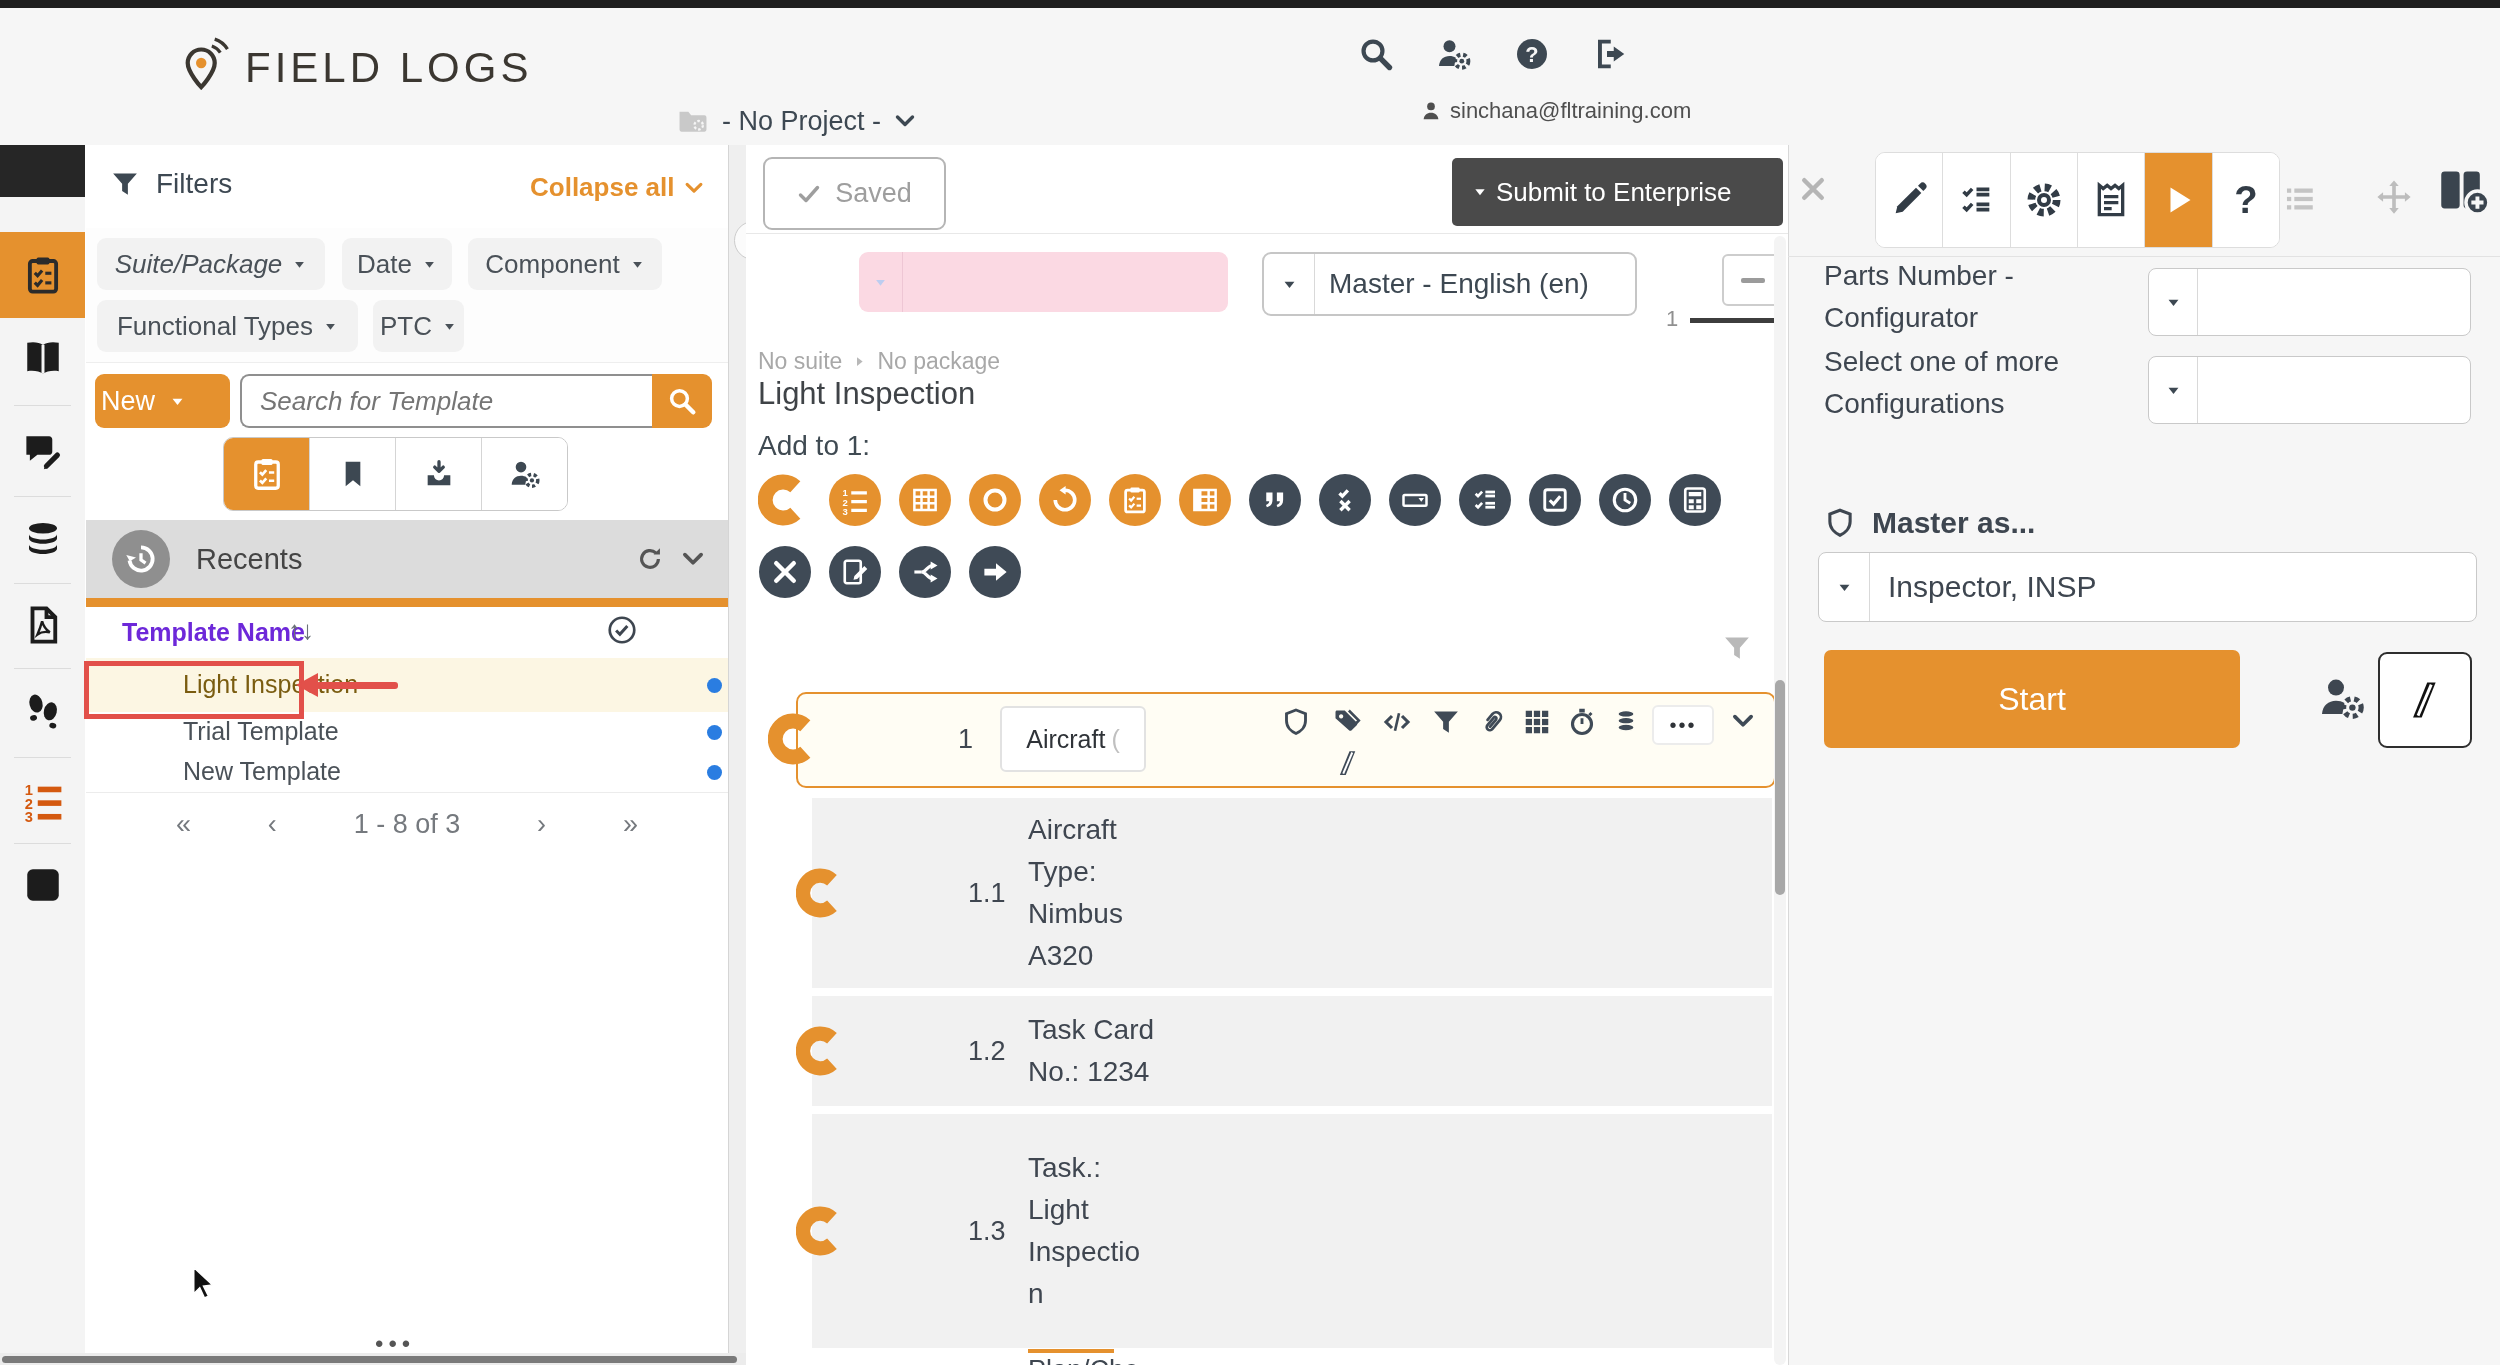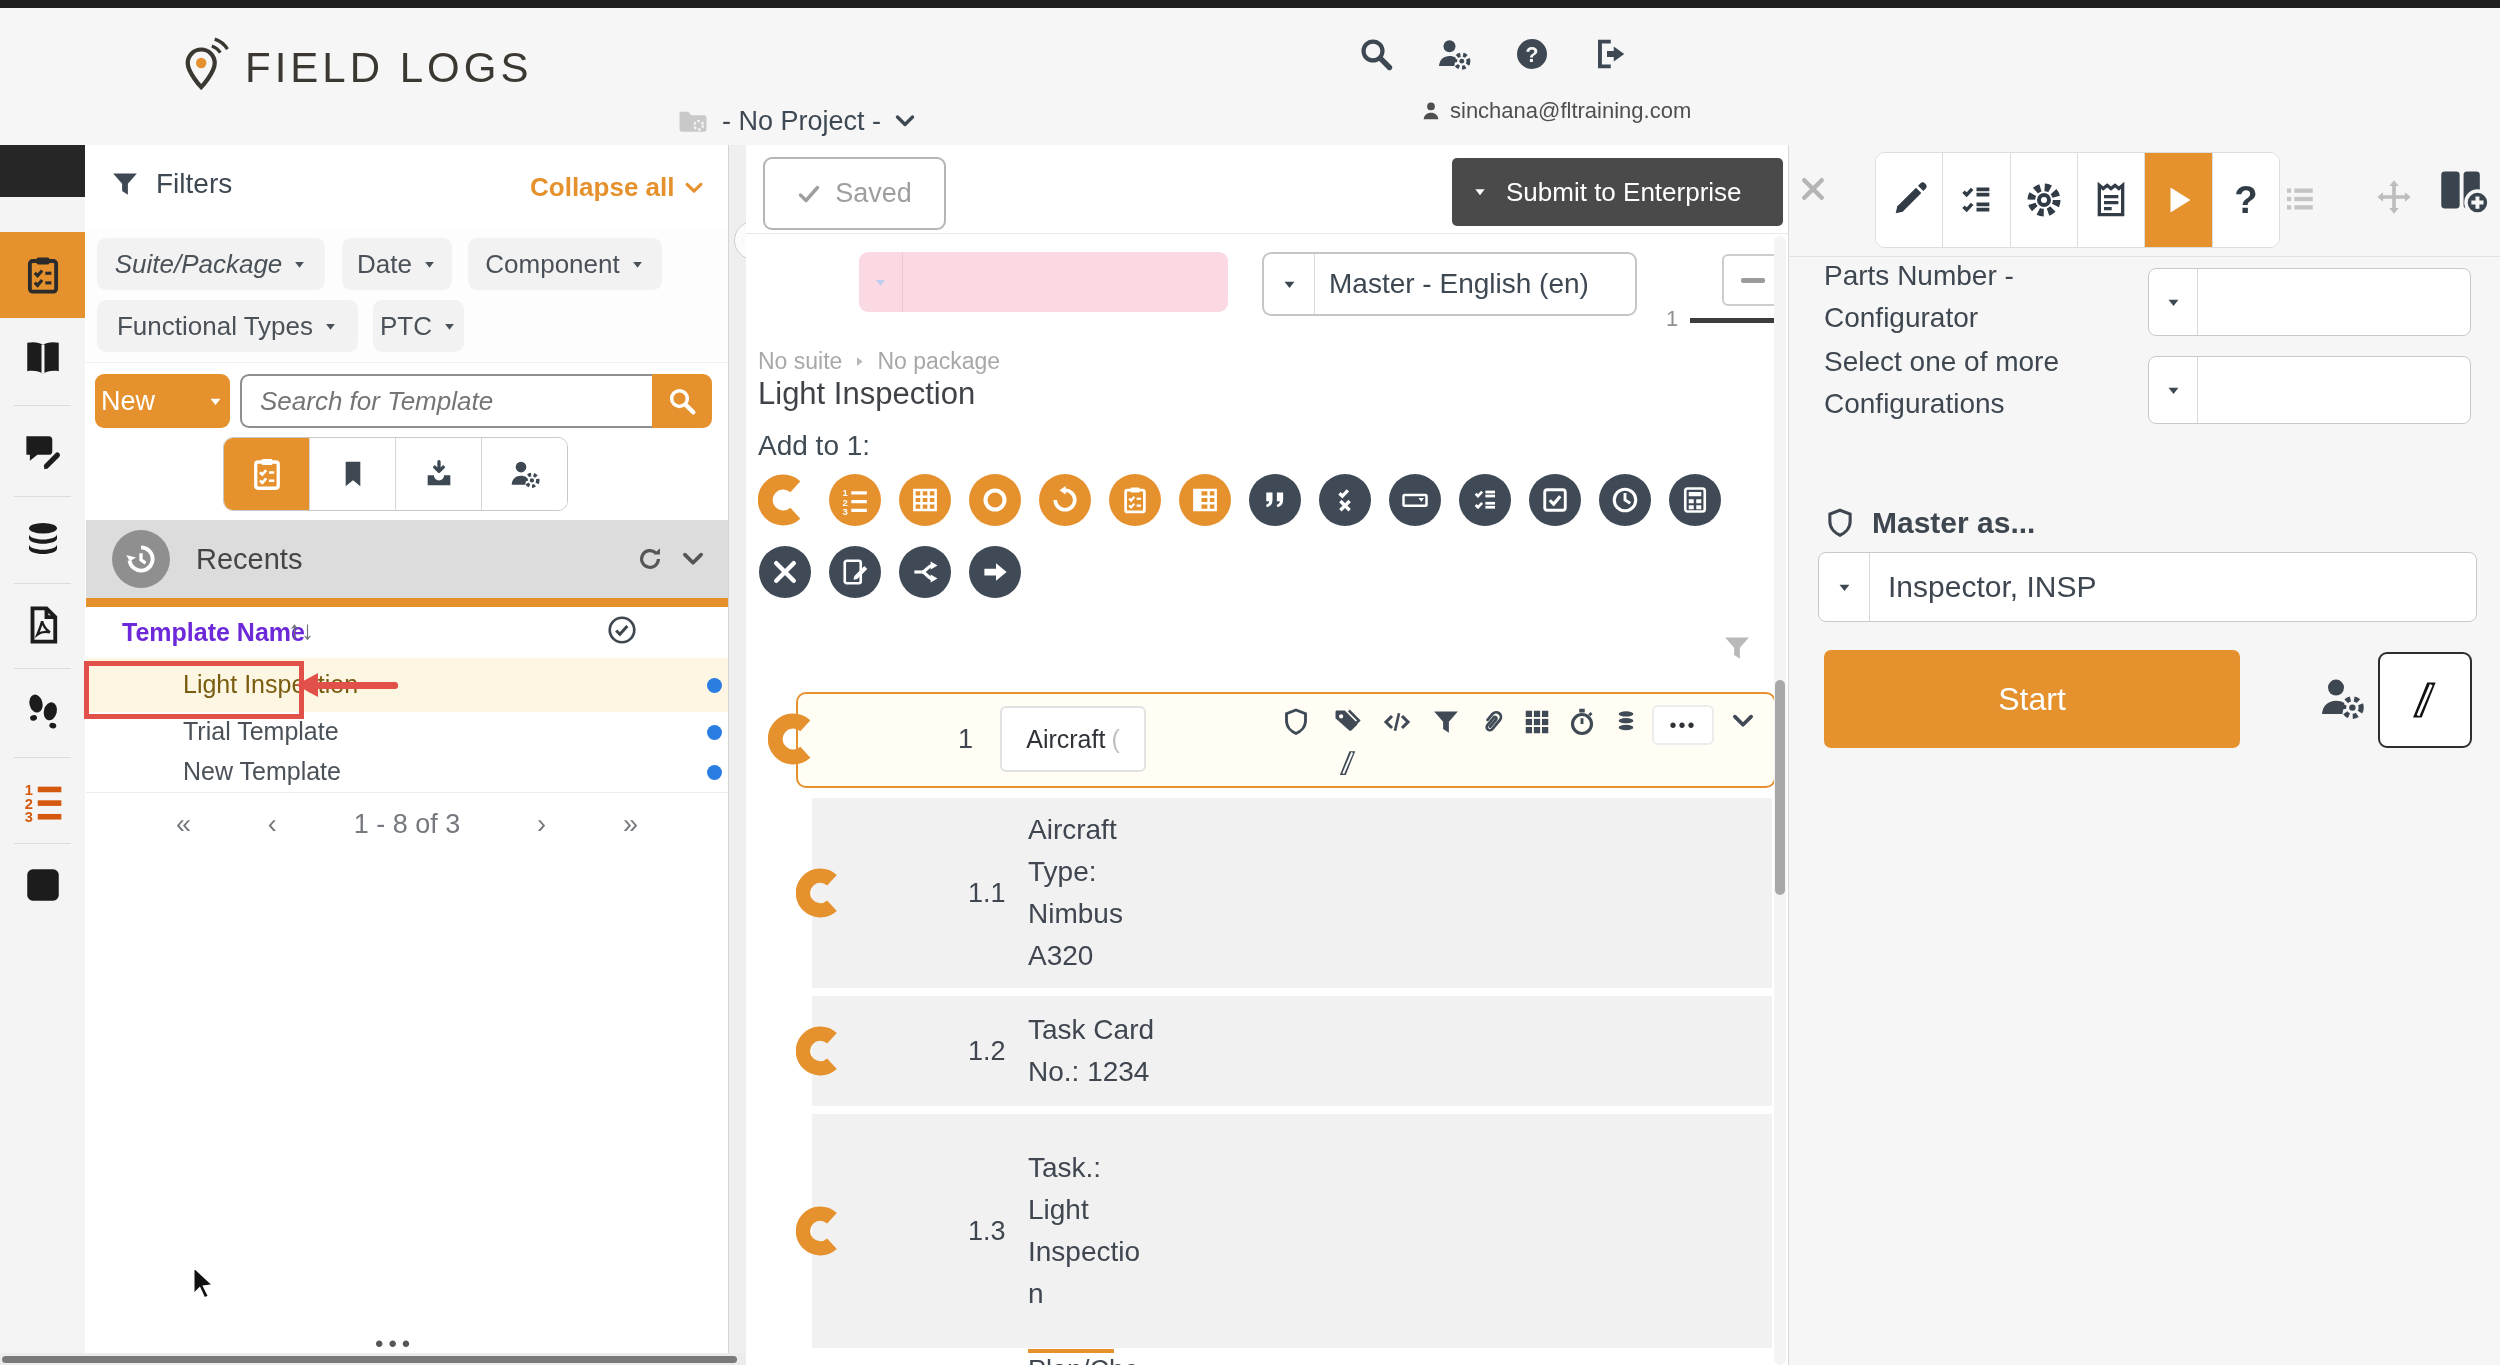--- a/index.html
+++ b/index.html
@@ -26,21 +26,21 @@
   #railactive{left:0;top:232px;width:85px;height:86px;background:#e5912e;display:flex;align-items:center;justify-content:center}
   .raildiv{left:14px;width:57px;height:1px;background:#dcdcdc;position:absolute}
   
   #lpanel{left:85px;top:145px;width:643px;height:1220px;background:#fff;border-right:1px solid #d5d5d5}
   #gutter{left:729px;top:145px;width:17px;height:1220px;background:#efefef}
   #filtershdr{left:110px;top:168px;display:flex;align-items:center;gap:16px}
   #filterstitle{font-size:28px;color:#3d4852}
   #collapseall{left:530px;top:172px;display:flex;align-items:center;gap:8px;color:#e5912e;font-size:26px;font-weight:bold;cursor:pointer}
   #chiparea{left:86px;top:228px;width:642px;height:134px;background:#fdfdfd;border-bottom:1px solid #eee}
   .chip{position:absolute;height:52px;background:#f2f2f2;border-radius:9px;display:flex;align-items:center;justify-content:center;gap:10px;font-size:26px;color:#4a5158;cursor:pointer}
-  #newbtn{left:95px;top:374px;width:135px;height:54px;background:#e5912e;border-radius:9px;border:none;display:flex;align-items:center;justify-content:space-between;gap:14px;color:#fff;font-size:27px;cursor:pointer}
+  #newbtn{left:95px;top:374px;width:135px;height:54px;background:#e5912e;border-radius:9px;border:none;display:flex;align-items:center;justify-content:flex-start;gap:14px;color:#fff;font-size:27px;cursor:pointer}
   #searchwrap{left:240px;top:374px;width:472px;height:54px;display:flex}
   #searchinput{flex:1;border:2px solid #8f8f8f;border-right:none;border-radius:9px 0 0 9px;font-size:26px;font-style:italic;color:#555;padding:0 18px;outline:none;background:#fff;font-family:"Liberation Sans",sans-serif}
   #searchbtn{width:60px;background:#e5912e;border:none;border-radius:0 9px 9px 0;display:flex;align-items:center;justify-content:center;cursor:pointer}
   #tabs{left:223px;top:437px;width:343px;height:72px;display:flex;border:1px solid #c9c9c9;border-radius:10px;overflow:hidden;background:#fff}
   .tabseg{flex:1;display:flex;align-items:center;justify-content:center;border-right:1px solid #d5d5d5;color:#3d4852;cursor:pointer;background:#fff}
   .tabseg:last-child{border-right:none}
   .tabseg.active{background:#e5912e;color:#fff}
   #recentsbar{left:86px;top:520px;width:642px;height:78px;background:#dcdcdc;display:flex;align-items:center}
   #recentstitle{font-size:29px;color:#454545;margin-left:26px}
   #orangebar{left:86px;top:598px;width:642px;height:9px;background:#e5912e}
@@ -58,21 +58,21 @@
   .pgbtn{cursor:pointer}
   #lpdots{left:375px;top:1330px;font-size:24px;color:#555;letter-spacing:5px}
   #hscroll{left:0;top:1353px;width:746px;height:12px;background:#ececec}
   #hthumb{left:2px;top:1356px;width:735px;height:7px;background:#7a7a7a;border-radius:4px}
   
   #splitcircle{left:734px;top:221px;width:37px;height:37px;border-radius:50%;background:#fbfbfb;border:1px solid #ccc;display:flex;align-items:center;justify-content:center;color:#9a9a9a;font-size:26px;cursor:pointer}
   
   #mpanel{left:746px;top:145px;width:1042px;height:1220px;background:#fff}
   #mdivider{left:746px;top:233px;width:1042px;height:1px;background:#e8e8e8}
   #savedbtn{left:763px;top:157px;width:179px;height:69px;background:#fff;border:2px solid #b5b5b5;border-radius:9px;display:flex;align-items:center;justify-content:center;gap:14px;color:#9e9e9e;font-size:27px}
-  #submitbtn{left:1452px;top:158px;width:331px;height:68px;background:#4a4a4a;border:none;border-radius:5px;display:flex;align-items:center;gap:18px;color:#fff;font-size:26px;cursor:pointer;padding:0 20px;box-sizing:border-box}
+  #submitbtn{left:1452px;top:158px;width:331px;height:68px;background:#4a4a4a;border:none;border-radius:5px;display:flex;align-items:center;gap:8px;color:#fff;font-size:26px;cursor:pointer;padding:0 20px;box-sizing:border-box}
   #pinkbox{left:859px;top:252px;width:369px;height:60px;background:#fbd9e3;border-radius:9px;display:flex;align-items:center}
   #pinkcaretzone{width:43px;display:flex;align-items:center;justify-content:center;border-right:1px solid #eec6d4;height:100%}
   #langbox{left:1262px;top:252px;width:371px;height:60px;background:#fff;border:2px solid #c6c6c6;border-radius:9px;display:flex;align-items:center;cursor:pointer}
   #langcaretzone{width:50px;display:flex;align-items:center;justify-content:center;border-right:1px solid #d9d9d9;height:100%;color:#3d4852}
   #langlabel{font-size:28px;color:#3d4852;margin-left:14px}
   #minusbtn{left:1722px;top:254px;width:61px;height:52px;background:#fff;border:2px solid #cdcdcd;border-radius:6px;display:flex;align-items:center;justify-content:center;cursor:pointer}
   #minusglyph{width:24px;height:5px;background:#9b9b9b;border-radius:2px}
   #scalelbl{left:1666px;top:306px;font-size:22px;color:#909090}
   #scaleline{left:1690px;top:318px;width:96px;height:5px;background:#3d3d3d}
   #crumb{left:758px;top:348px;display:flex;align-items:center;gap:10px;font-size:23px;color:#a8a8a8}

